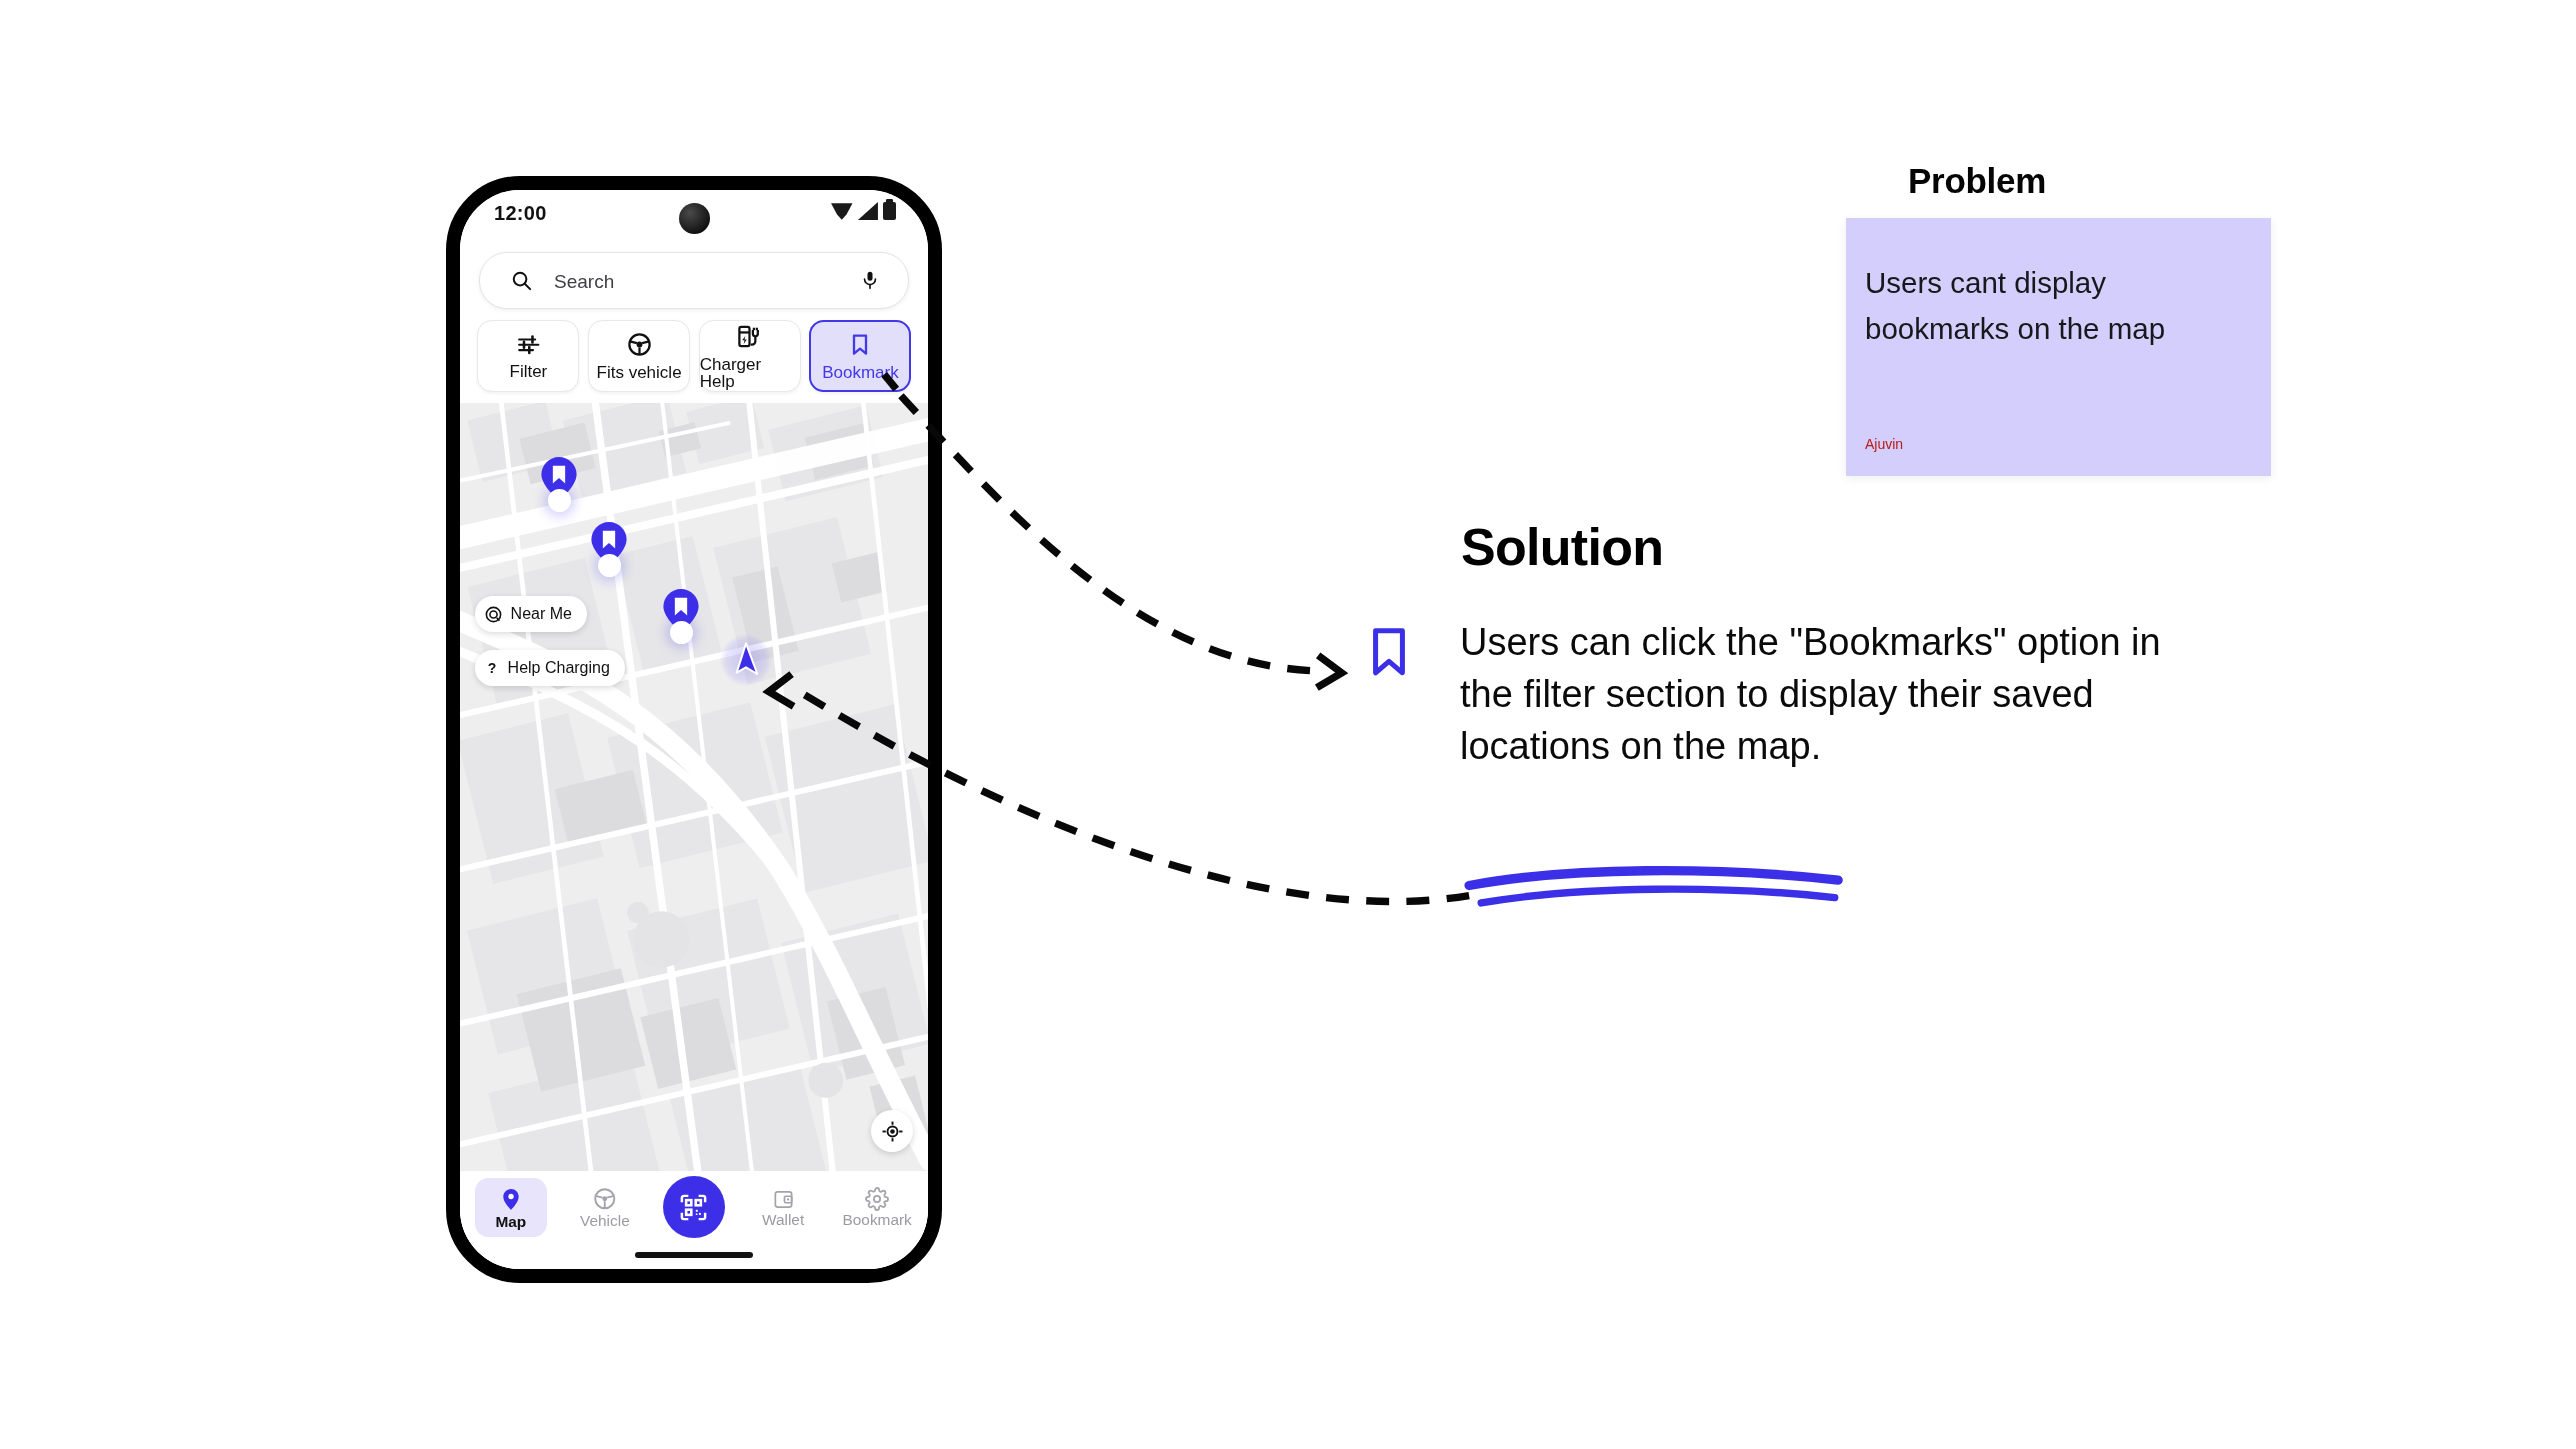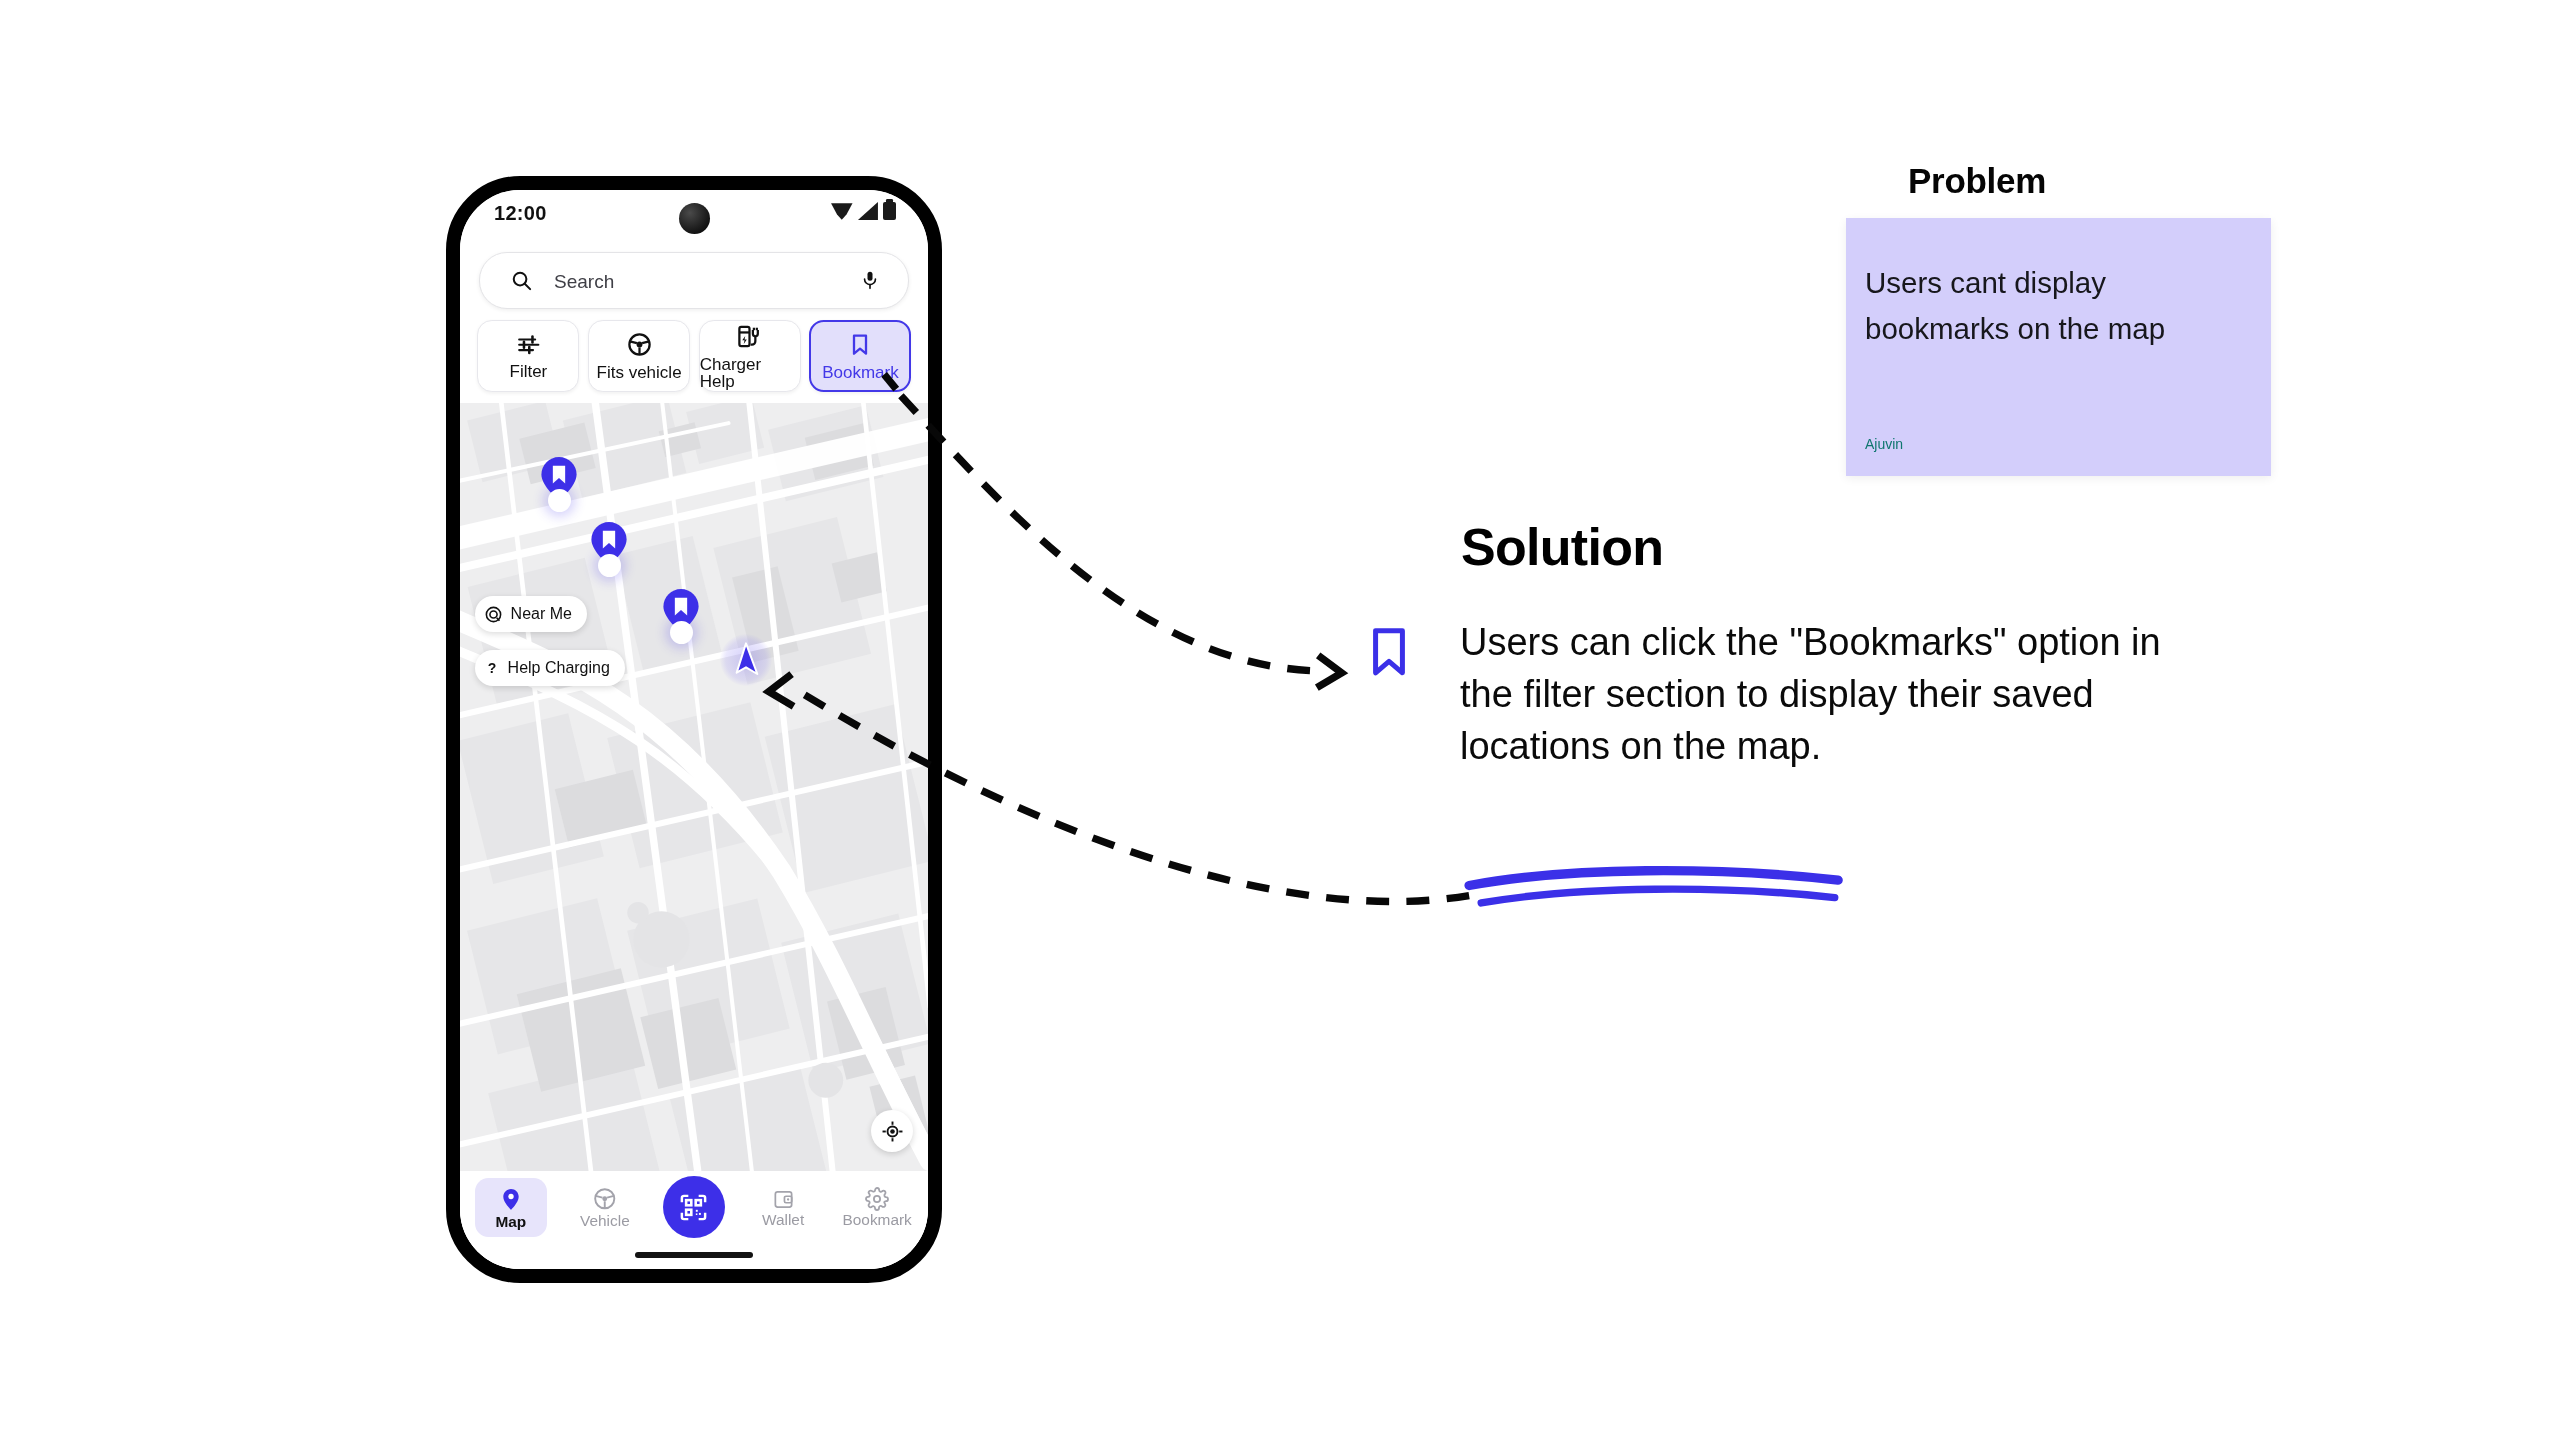--- a/index.html
+++ b/index.html
@@ -70,21 +70,21 @@
   .navitem.active .lbl{color:#111;font-weight:bold;}
   .navqr{width:62px;height:62px;border-radius:50%;background:#3d2fe8;display:flex;align-items:center;justify-content:center;}
   #homebar{position:absolute;left:50%;margin-left:-59px;bottom:10.7px;width:118px;height:6.7px;border-radius:4px;background:#121212;}
 
   
   #problem-title{left:2046px;top:161px;font-size:35px;font-weight:bold;color:#050505;
     transform:translateX(-100%);letter-spacing:-0.3px;}
   #sticky{left:1846px;top:218px;width:425px;height:258px;background:#d3cefb;
     box-shadow:0 3.4px 9.4px rgba(0,0,0,.07);}
   #sticky-text{position:absolute;left:19px;top:42px;right:23px;font-size:29.5px;line-height:1.55;color:#17171c;}
-  #sticky-author{position:absolute;left:19px;bottom:24px;font-size:14px;color:#0f766e;}
+  #sticky-author{position:absolute;left:19px;bottom:24px;font-size:14px;color:#b91c1c;}
 
   #solution-title{left:1461px;top:517px;font-size:52px;font-weight:bold;color:#000;letter-spacing:-0.7px;}
   #sol-bookmark{left:1366px;top:625px;}
   #solution-body{left:1460px;top:616px;width:738px;font-size:38px;line-height:1.37;color:#0a0a0a;}
 
   #overlay{position:absolute;left:0;top:0;width:2576px;height:1449px;pointer-events:none;}
 </style>
 </head>
 <body>
 

